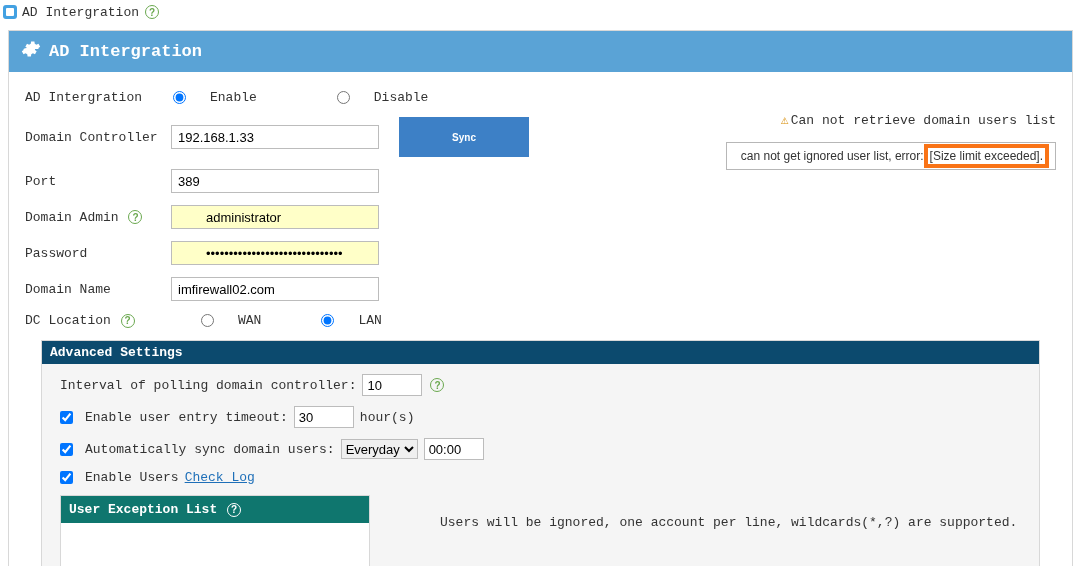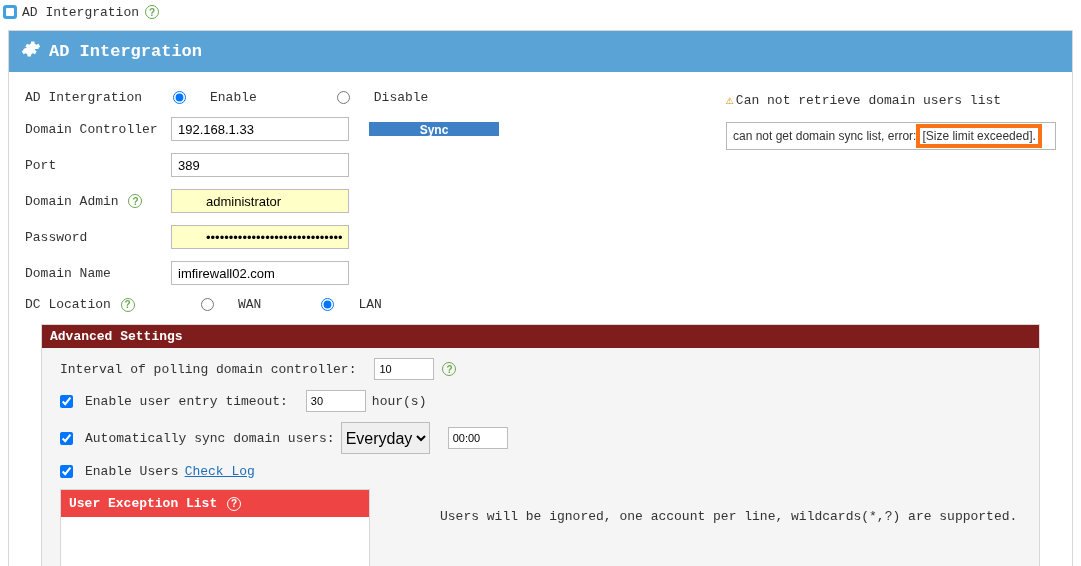--- a/index.html
+++ b/index.html
@@ -6,39 +6,39 @@
   body{margin:0;font-family:"Courier New",monospace;font-size:13px;color:#333;background:#fff;}
   a{color:#1e6fb8;text-decoration:underline;cursor:pointer;}
   .top-crumb{display:flex;align-items:center;gap:4px;padding:4px 2px;}
   .top-crumb .cog{width:16px;height:16px;display:inline-block;}
   .panel{margin:6px 8px 0 8px;border:1px solid #d8d8d8;}
   .panel-header{background:#5aa3d6;color:#fff;font-weight:bold;font-size:17px;padding:8px 12px;display:flex;align-items:center;gap:8px;}
   .panel-body{padding:18px 16px 24px 16px;position:relative;}
   .row{display:flex;align-items:center;margin-bottom:12px;}
   .lbl{width:146px;font-size:13px;}
   .fld{display:flex;align-items:center;gap:20px;}
-  .txt{border:1px solid #bcbcbc;padding:3px 6px;height:24px;width:178px;font-family:Arial,sans-serif;font-size:13px;}
+  .txt{border:1px solid #bcbcbc;padding:3px 6px;height:24px;width:208px;font-family:Arial,sans-serif;font-size:13px;}
   .txt.yel{background:#ffffc8;padding-left:34px;}
-  .btn-sync{background:#3d80c6;color:#fff;border:none;height:14px;width:130px;font-family:Arial,sans-serif;font-size:12px;font-weight:bold;cursor:pointer;}
+  .btn-sync{background:#3d80c6;color:#fff;border:none;height:40px;width:130px;font-family:Arial,sans-serif;font-size:10px;font-weight:bold;cursor:pointer;}
   .help{display:inline-flex;width:14px;height:14px;border:1px solid #6aa84f;border-radius:50%;font-family:Arial,sans-serif;font-size:10px;font-weight:bold;color:#6aa84f;align-items:center;justify-content:center;margin-left:2px;}
   .radio{margin:0 4px 0 20px;vertical-align:middle;}
   .radio.first{margin-left:2px;}
-  .warn-box{position:absolute;right:16px;top:20px;width:330px;}
+  .warn-box{position:absolute;right:16px;top:40px;width:330px;text-align:right;}
   .warn-line{font-family:"Courier New",monospace;font-size:13px;}
   .warn-icon{color:#d68a00;font-weight:bold;margin-right:2px;}
   .err-box{margin-top:14px;border:1px solid #b7b7b7;font-family:Arial,sans-serif;font-size:12px;padding:6px 6px;background:#fff;position:relative;}
   .err-hi{border:4px solid #f97316;padding:1px 2px;}
   .adv{margin:0 16px;border:1px solid #d8d8d8;background:#f5f5f5;}
-  .adv-header{background:#7f1d1d;color:#fff;font-weight:bold;font-family:"Courier New",monospace;font-size:13px;padding:4px 8px;}
+  .adv-header{background:#0c4a6e;color:#fff;font-weight:bold;font-family:"Courier New",monospace;font-size:13px;padding:4px 8px;}
   .adv-body{padding:10px 18px;}
   .arow{display:flex;align-items:center;margin-bottom:10px;gap:6px;}
-  .sm{width:60px;height:22px;border:1px solid #bcbcbc;padding:2px 4px;font-size:11px;margin-left:12px;}
-  .sel{height:32px;border:1px solid #bcbcbc;font-size:16px;}
+  .sm{width:60px;height:22px;border:1px solid #bcbcbc;padding:2px 4px;font-size:13px;}
+  .sel{height:20px;border:1px solid #bcbcbc;font-size:13px;}
   .excep{background:#fff;border:1px solid #d8d8d8;width:310px;}
-  .excep-header{background:#ef4444;color:#fff;font-family:"Courier New",monospace;font-weight:bold;font-size:13px;padding:6px 8px;display:flex;align-items:center;}
+  .excep-header{background:#0f766e;color:#fff;font-family:"Courier New",monospace;font-weight:bold;font-size:13px;padding:6px 8px;display:flex;align-items:center;}
   .excep-body{height:70px;}
   .excep-row{display:flex;align-items:flex-start;}
   .excep-note{padding:20px 0 0 70px;font-family:"Courier New",monospace;font-size:13px;}
   input[type=checkbox]{margin:0 6px 0 0;vertical-align:middle;}
   input[type=radio]{vertical-align:middle;}
   .gear-svg{width:20px;height:20px;}
 </style>
 </head>
 <body>
 
@@ -63,21 +63,21 @@
     <span>AD Intergration</span>
   </div>
 
   <div class="panel-body">
 
     <div class="warn-box">
       <div class="warn-line">
         <span class="warn-icon">⚠</span><span>Can not retrieve domain users list</span>
       </div>
       <div class="err-box">
-        <span>can not get domain sync list, error:</span><span class="err-hi">[Size limit exceeded].</span>
+        <span>can not get ignored user list, error:</span><span class="err-hi">[Size limit exceeded].</span>
       </div>
     </div>
 
     <div class="row">
       <span class="lbl">AD Intergration</span>
       <span class="fld">
         <input type="radio" class="radio first" checked="" style="">
           <span>Enable</span>
         <input type="radio" class="radio" style="margin-left: 60px;">
           <span>Disable</span>

